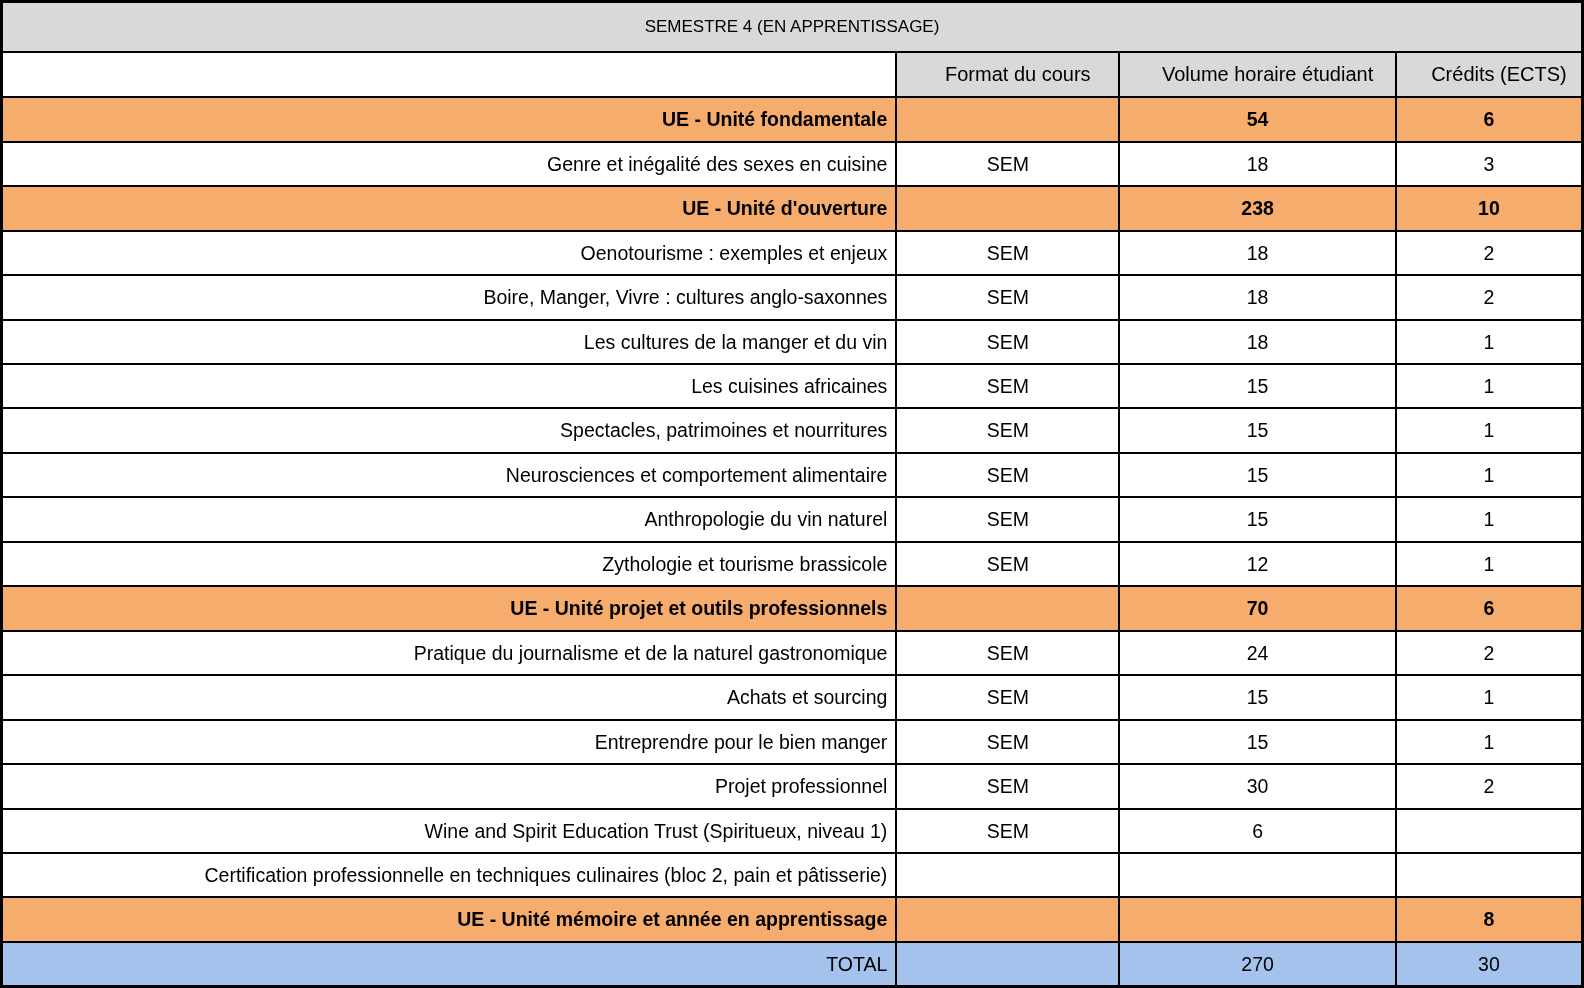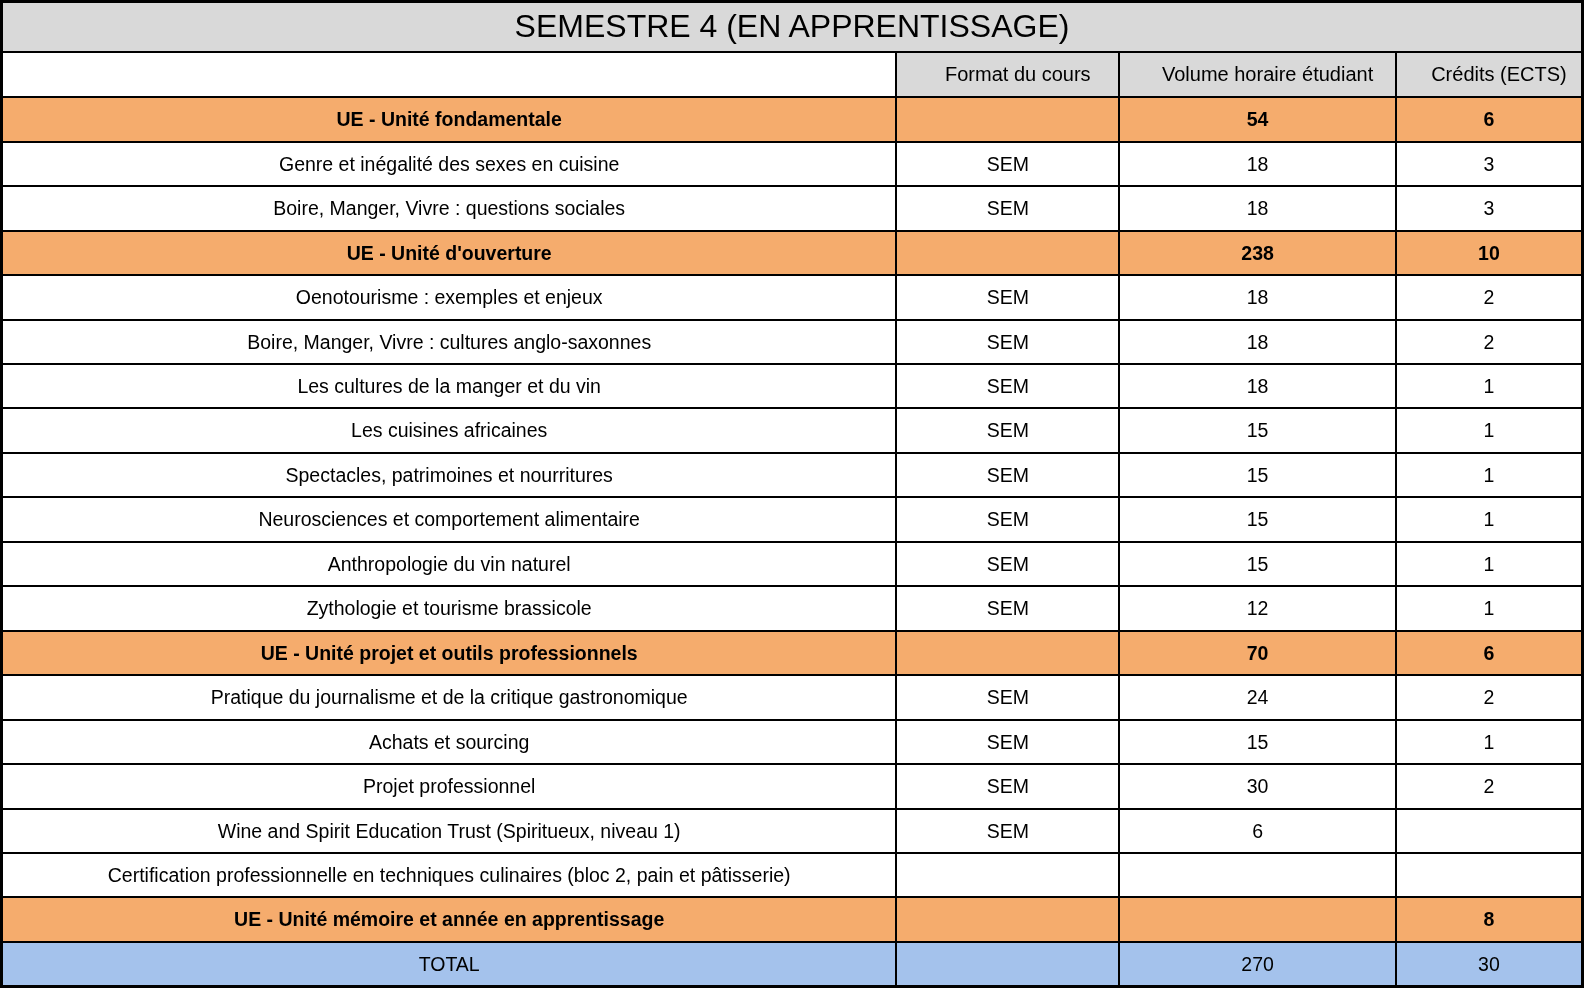--- a/index.html
+++ b/index.html
@@ -41,37 +41,37 @@
   col.c-course  { width: 56.6%; }
   col.c-format  { width: 14.1%; }
   col.c-volume  { width: 17.5%; }
   col.c-credits { width: 11.8%; }
 
   
   tr.row-title { height: 44px; }
   tr.row-title td {
     background: var(--header-bg);
     text-align: center;
-    font-size: 32px;
+    font-size: 17px;
     font-weight: 400;
   }
   
   tr.row-header { height: 40px; }
   tr.row-header td {
     background: var(--header-bg);
     text-align: center;
     font-weight: 400;
     font-size: 20px;
     padding-left: 28px;
   }
   tr.row-header td.blank-corner { background: #ffffff; }
 
   
   tr.data-row { height: 39px; }
-  td.cell-label { text-align: center; }
+  td.cell-label { text-align: right; }
   td.cell-center { text-align: center; }
 
   tr.row-section td {
     background: var(--section-bg);
     font-weight: 700;
   }
   tr.row-total td {
     background: var(--total-bg);
     font-weight: 400;
   }
@@ -102,26 +102,20 @@
     <td class="cell-center"></td>
     <td class="cell-center">54</td>
     <td class="cell-center">6</td>
   </tr>
         <tr class="data-row row-course">
     <td class="cell-label">Genre et inégalité des sexes en cuisine</td>
     <td class="cell-center">SEM</td>
     <td class="cell-center">18</td>
     <td class="cell-center">3</td>
   </tr>
-        <tr class="data-row row-course">
-    <td class="cell-label">Boire, Manger, Vivre : questions sociales</td>
-    <td class="cell-center">SEM</td>
-    <td class="cell-center">18</td>
-    <td class="cell-center">3</td>
-  </tr>
         <tr class="data-row row-section">
     <td class="cell-label">UE - Unité d'ouverture</td>
     <td class="cell-center"></td>
     <td class="cell-center">238</td>
     <td class="cell-center">10</td>
   </tr>
         <tr class="data-row row-course">
     <td class="cell-label">Oenotourisme : exemples et enjeux</td>
     <td class="cell-center">SEM</td>
     <td class="cell-center">18</td>
@@ -169,27 +163,33 @@
     <td class="cell-center">12</td>
     <td class="cell-center">1</td>
   </tr>
         <tr class="data-row row-section">
     <td class="cell-label">UE - Unité projet et outils professionnels</td>
     <td class="cell-center"></td>
     <td class="cell-center">70</td>
     <td class="cell-center">6</td>
   </tr>
         <tr class="data-row row-course">
-    <td class="cell-label">Pratique du journalisme et de la critique gastronomique</td>
+    <td class="cell-label">Pratique du journalisme et de la naturel gastronomique</td>
     <td class="cell-center">SEM</td>
     <td class="cell-center">24</td>
     <td class="cell-center">2</td>
   </tr>
         <tr class="data-row row-course">
     <td class="cell-label">Achats et sourcing</td>
+    <td class="cell-center">SEM</td>
+    <td class="cell-center">15</td>
+    <td class="cell-center">1</td>
+  </tr>
+        <tr class="data-row row-course">
+    <td class="cell-label">Entreprendre pour le bien manger</td>
     <td class="cell-center">SEM</td>
     <td class="cell-center">15</td>
     <td class="cell-center">1</td>
   </tr>
         <tr class="data-row row-course">
     <td class="cell-label">Projet professionnel</td>
     <td class="cell-center">SEM</td>
     <td class="cell-center">30</td>
     <td class="cell-center">2</td>
   </tr>

